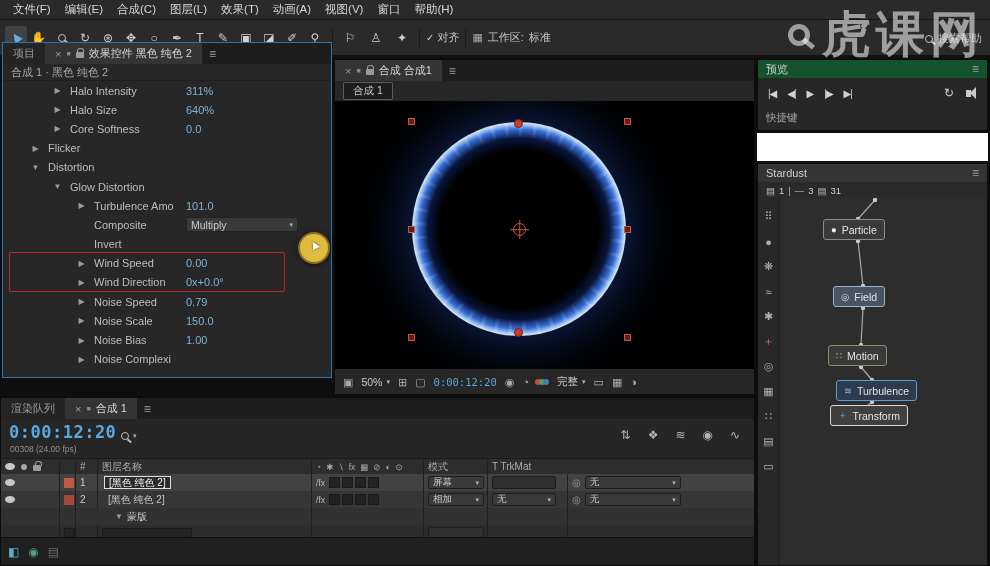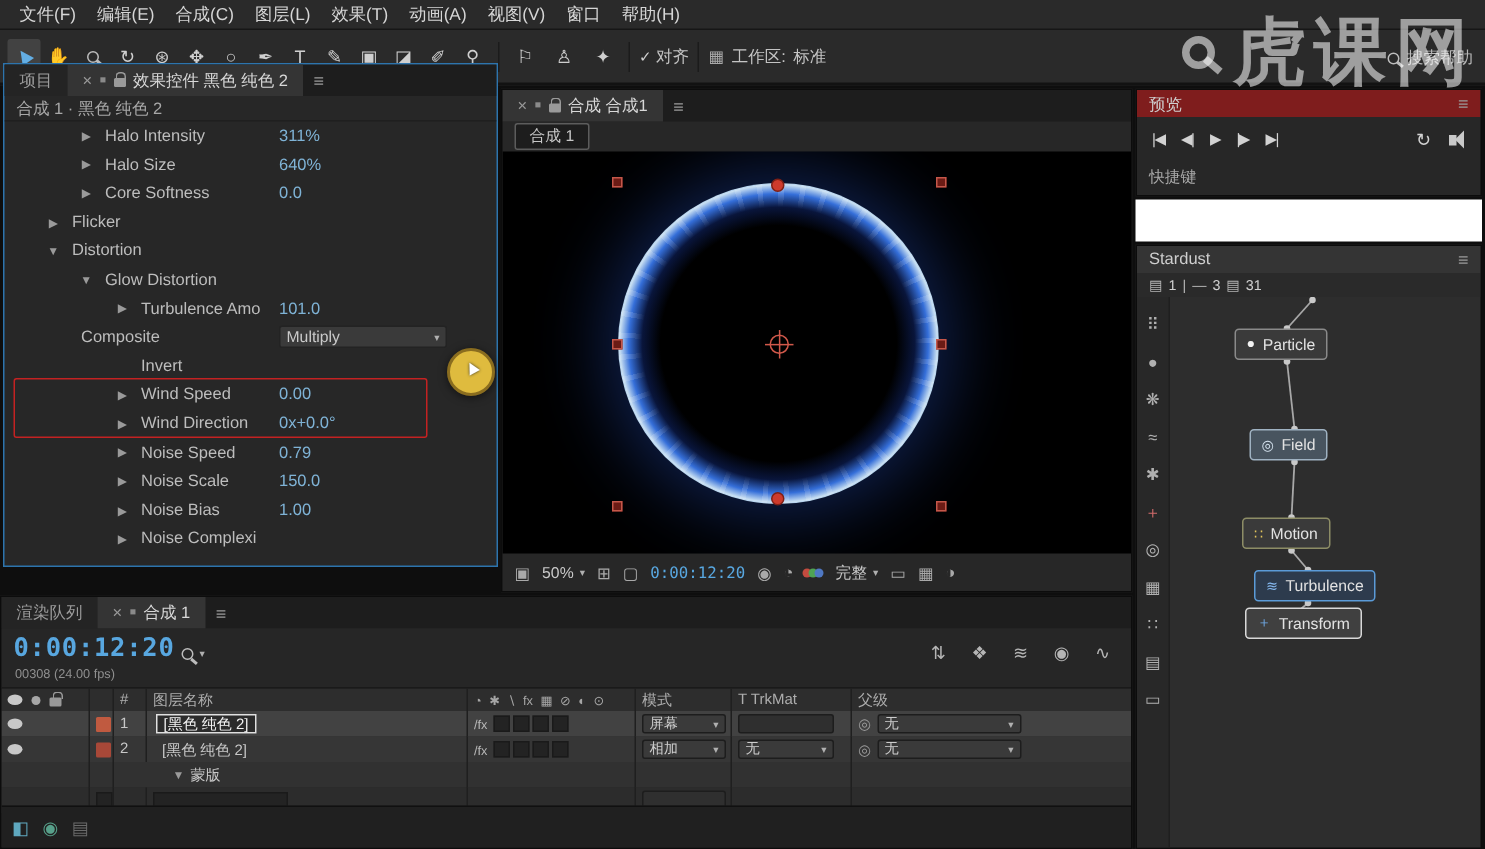--- a/index.html
+++ b/index.html
@@ -85,21 +85,21 @@
   #comp-bottombar{height:26px;display:flex;align-items:center;gap:8px;padding:0 8px;
                   font-size:10.5px;color:#bdbdbd;background:#272727}
   .vicon{font-size:11px;color:#a9a9a9}
   .zoomsel,.ressel{display:flex;align-items:center;gap:4px;color:#c9c9c9}
   .vtc{color:#58a7e0;font-family:"DejaVu Sans Mono","Liberation Mono",monospace;font-size:10.5px}
   .channels{display:flex}
   .channels i{width:6px;height:6px;border-radius:50%;display:block;margin-left:-2px}
 
   
   #preview-panel{left:757px;top:59px;width:231px;height:72px}
-  .phead{height:18px;background:#7f1d1d;display:flex;align-items:center;padding:0 8px;
+  .phead{height:18px;background:#14532d;display:flex;align-items:center;padding:0 8px;
          font-size:11px;color:#cfcfcf}
   .phead .hamb{margin-left:auto}
   #transport{height:30px;display:flex;align-items:center;gap:11px;padding:0 10px;
              font-size:10px;color:#d2d2d2}
   .tbtn{letter-spacing:-1px}
   #transport .right{margin-left:auto;display:flex;align-items:center;gap:12px}
   .speaker{position:relative;width:5px;height:7px;background:#c9c9c9;margin-right:6px}
   .speaker:after{content:"";position:absolute;left:4px;top:-2.5px;border-top:6px solid transparent;
                  border-bottom:6px solid transparent;border-right:6px solid #c9c9c9}
   #hotkey-row{height:20px;display:flex;align-items:center;padding-left:8px;font-size:10.5px;color:#a8a8a8}
@@ -311,21 +311,21 @@
       </div>
       <div class="erow" style="padding-left: 48px;">
         <span class="arr">▼</span>
         <span class="lbl">Glow Distortion</span>
       </div>
       <div class="erow" style="padding-left: 72px;">
         <span class="arr">▶</span>
         <span class="lbl">Turbulence Amo</span>
         <span class="val">101.0</span>
       </div>
-      <div class="erow" style="padding-left: 32px;">
+      <div class="erow" style="padding-left: 72px;">
         <span class="arr"></span>
         <span class="lbl">Composite</span>
         <div class="dd">
           <span>Multiply</span>
           <span class="caret">▾</span>
         </div>
       </div>
       <div class="erow" style="padding-left: 72px;">
         <span class="arr"></span>
         <span class="lbl">Invert</span>
@@ -556,23 +556,20 @@
         <span class="swh">⊘</span>
         <span class="swh">◐</span>
         <span class="swh">⊙</span>
       </div>
     <div class="c mdc">
       <span>模式</span>
     </div>
     <div class="c tkc">
       <span>T TrkMat</span>
     </div>
-    <div class="c prc">
-      <span>父级</span>
-    </div>
   </div>
   <div id="layer-rows">
       <div class="lrow sel">
         <div class="c av">
           <div class="eye"></div>
         </div>
         <div class="c swc">
           <div class="swatch" style="background: rgb(192, 90, 64);"></div>
         </div>
         <div class="c idx">

